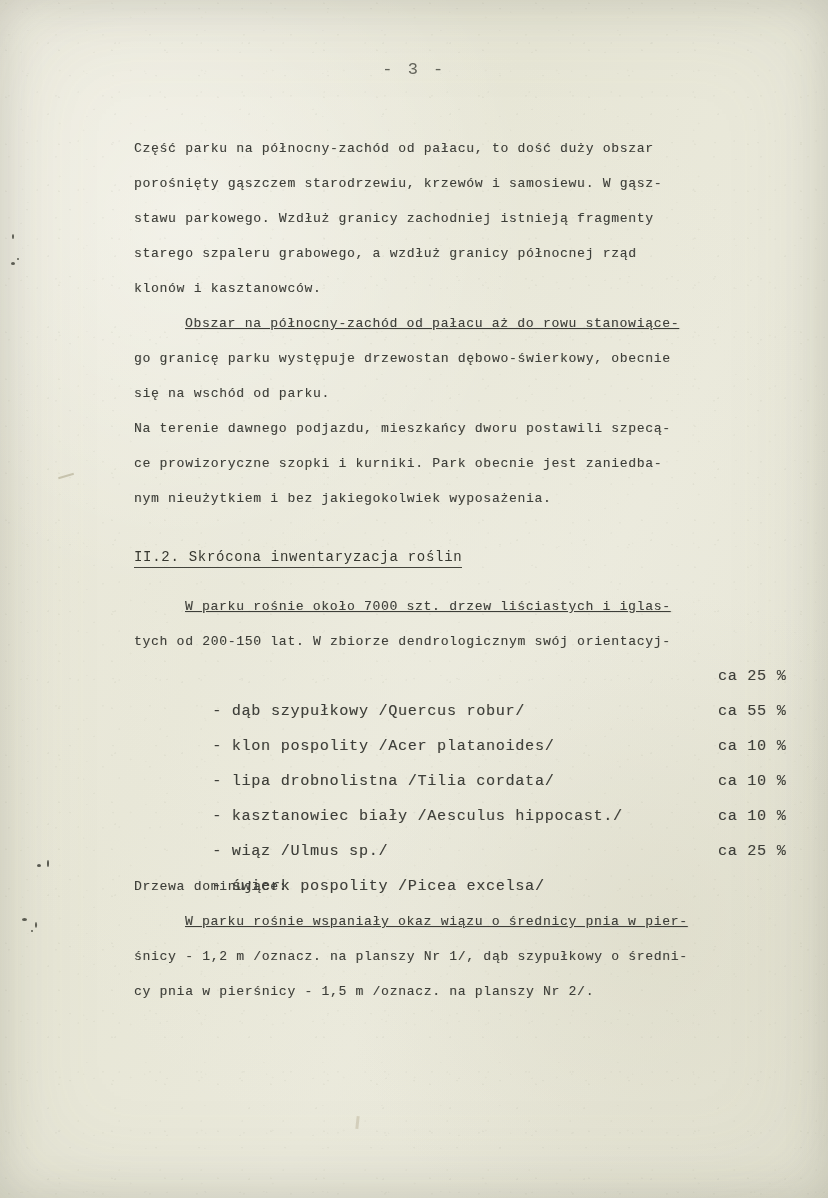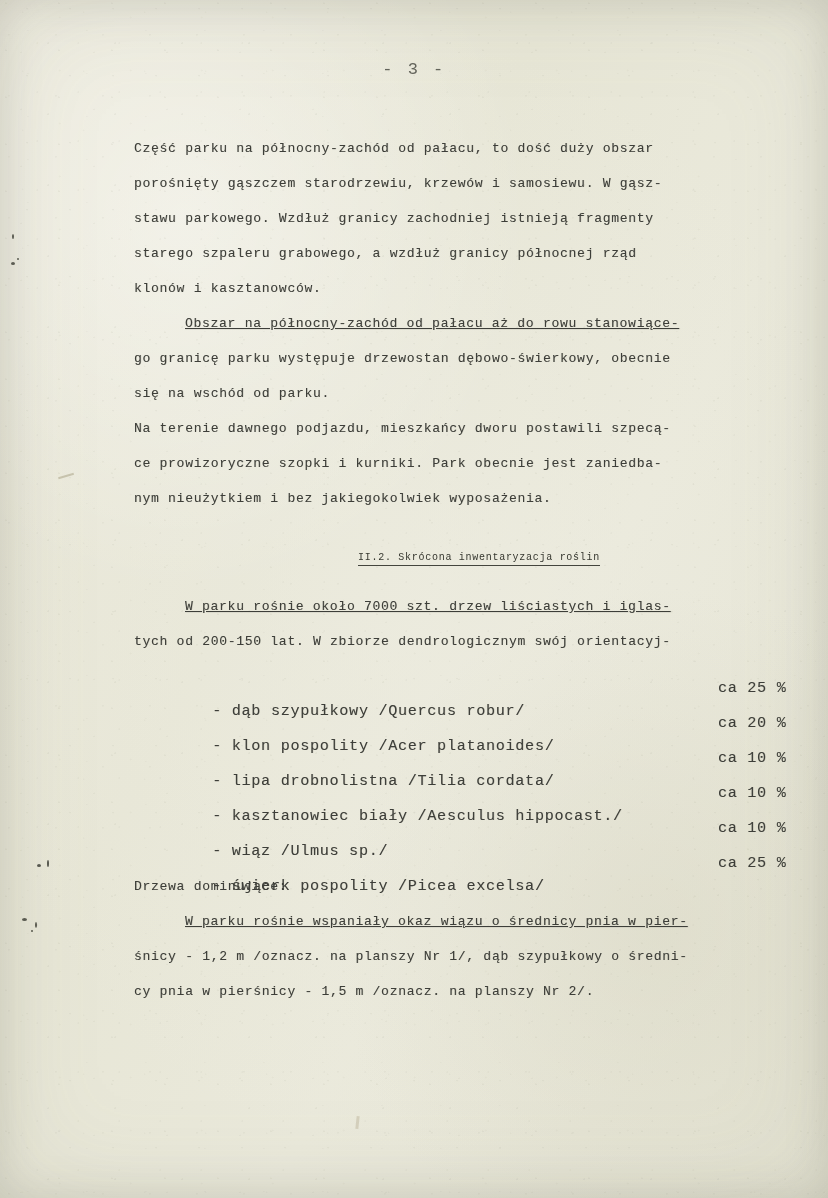--- a/index.html
+++ b/index.html
@@ -84,46 +84,45 @@
   }
 
   .ln.ind { padding-left: 51px; text-decoration: underline; }
 
   .gap-sm { height: 14px; }
   .gap-md { height: 24px; }
 
   .heading {
     height: 35px;
     line-height: 35px;
-    font-size: 10px;
+    font-size: 14px;
     letter-spacing: 0.72px;
     white-space: pre;
     color: #36372f;
-    text-align: center;
   }
   .heading span.u {
     border-bottom: 1.6px solid #44453d;
     padding-bottom: 2px;
   }
 
   
   .srow {
     position: relative;
     height: 35px;
     line-height: 35px;
     font-size: 15.1px;
     letter-spacing: 0.72px;
     white-space: pre;
     color: #3d3e39;
     text-shadow: 0.4px 0.3px 0.5px rgba(90,90,80,0.34);
   }
   .srow .pct {
     position: absolute;
     left: 584px;
-    top: 12px;
+    top: 0;
   }
 
   
   .speck {
     position: absolute;
     background: #35362e;
     border-radius: 50%;
     opacity: 0.8;
     pointer-events: none;
   }
@@ -186,21 +185,21 @@
       <div class="ln">tych od 200-150 lat. W zbiorze dendrologicznym swój orientacyj-</div>
     </div>
 
     <div>
       <div class="srow">
         <span>- dąb szypułkowy /Quercus robur/</span>
         <span class="pct">ca 25 %</span>
       </div>
       <div class="srow">
         <span>- klon pospolity /Acer platanoides/</span>
-        <span class="pct">ca 20 %</span>
+        <span class="pct">ca 55 %</span>
       </div>
       <div class="srow">
         <span>- lipa drobnolistna /Tilia cordata/</span>
         <span class="pct">ca 10 %</span>
       </div>
       <div class="srow">
         <span>- kasztanowiec biały /Aesculus hippocast./</span>
         <span class="pct">ca 10 %</span>
       </div>
       <div class="srow">

